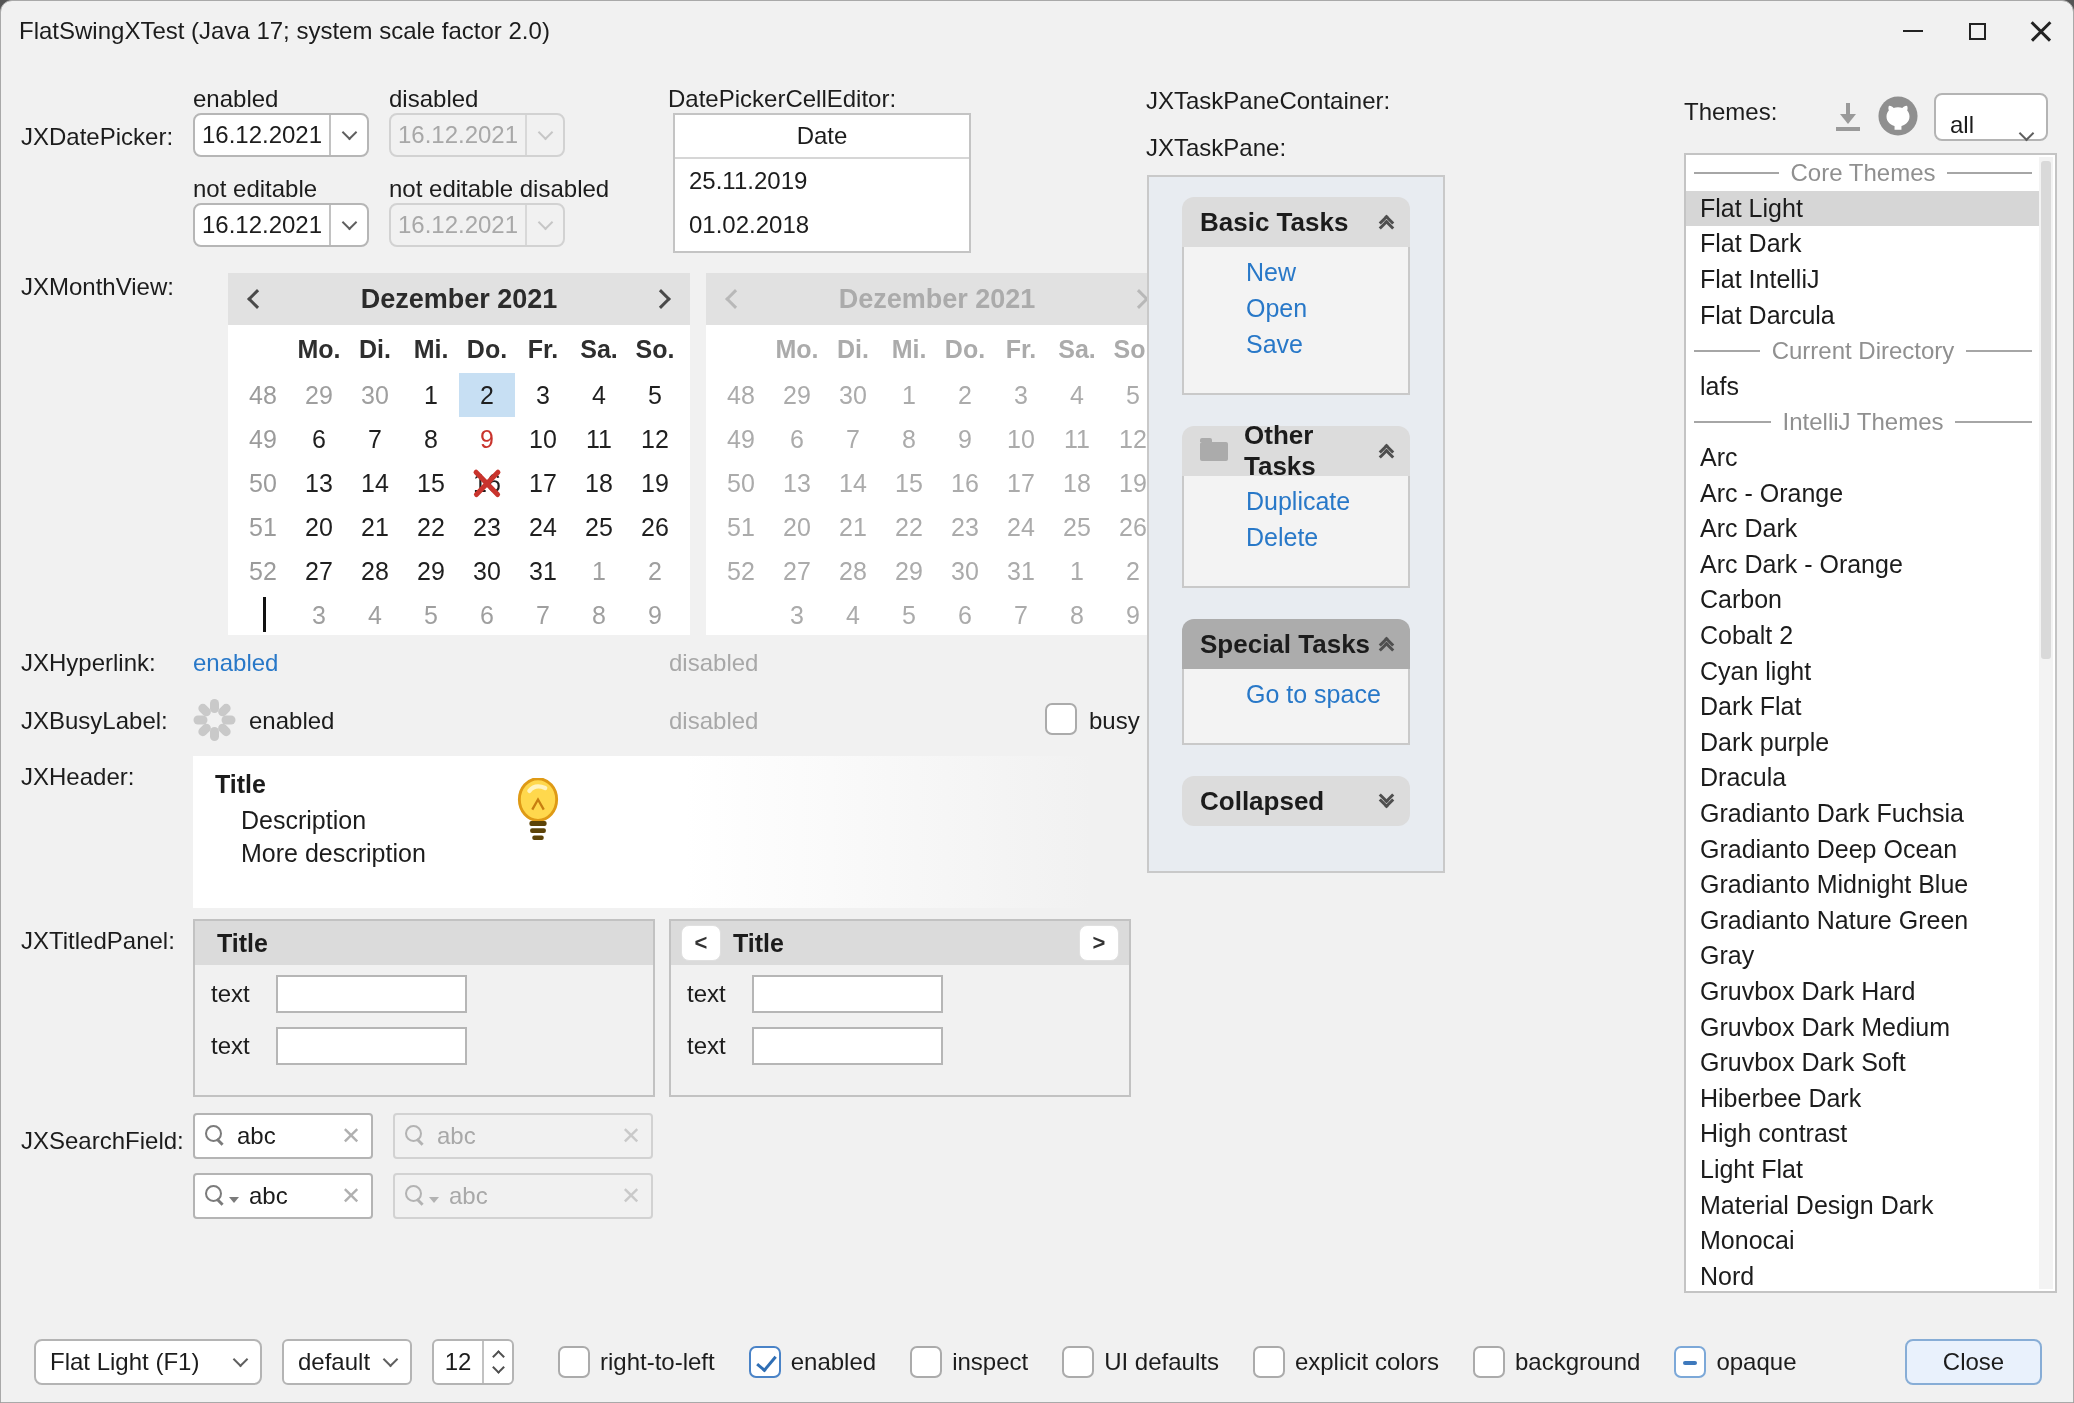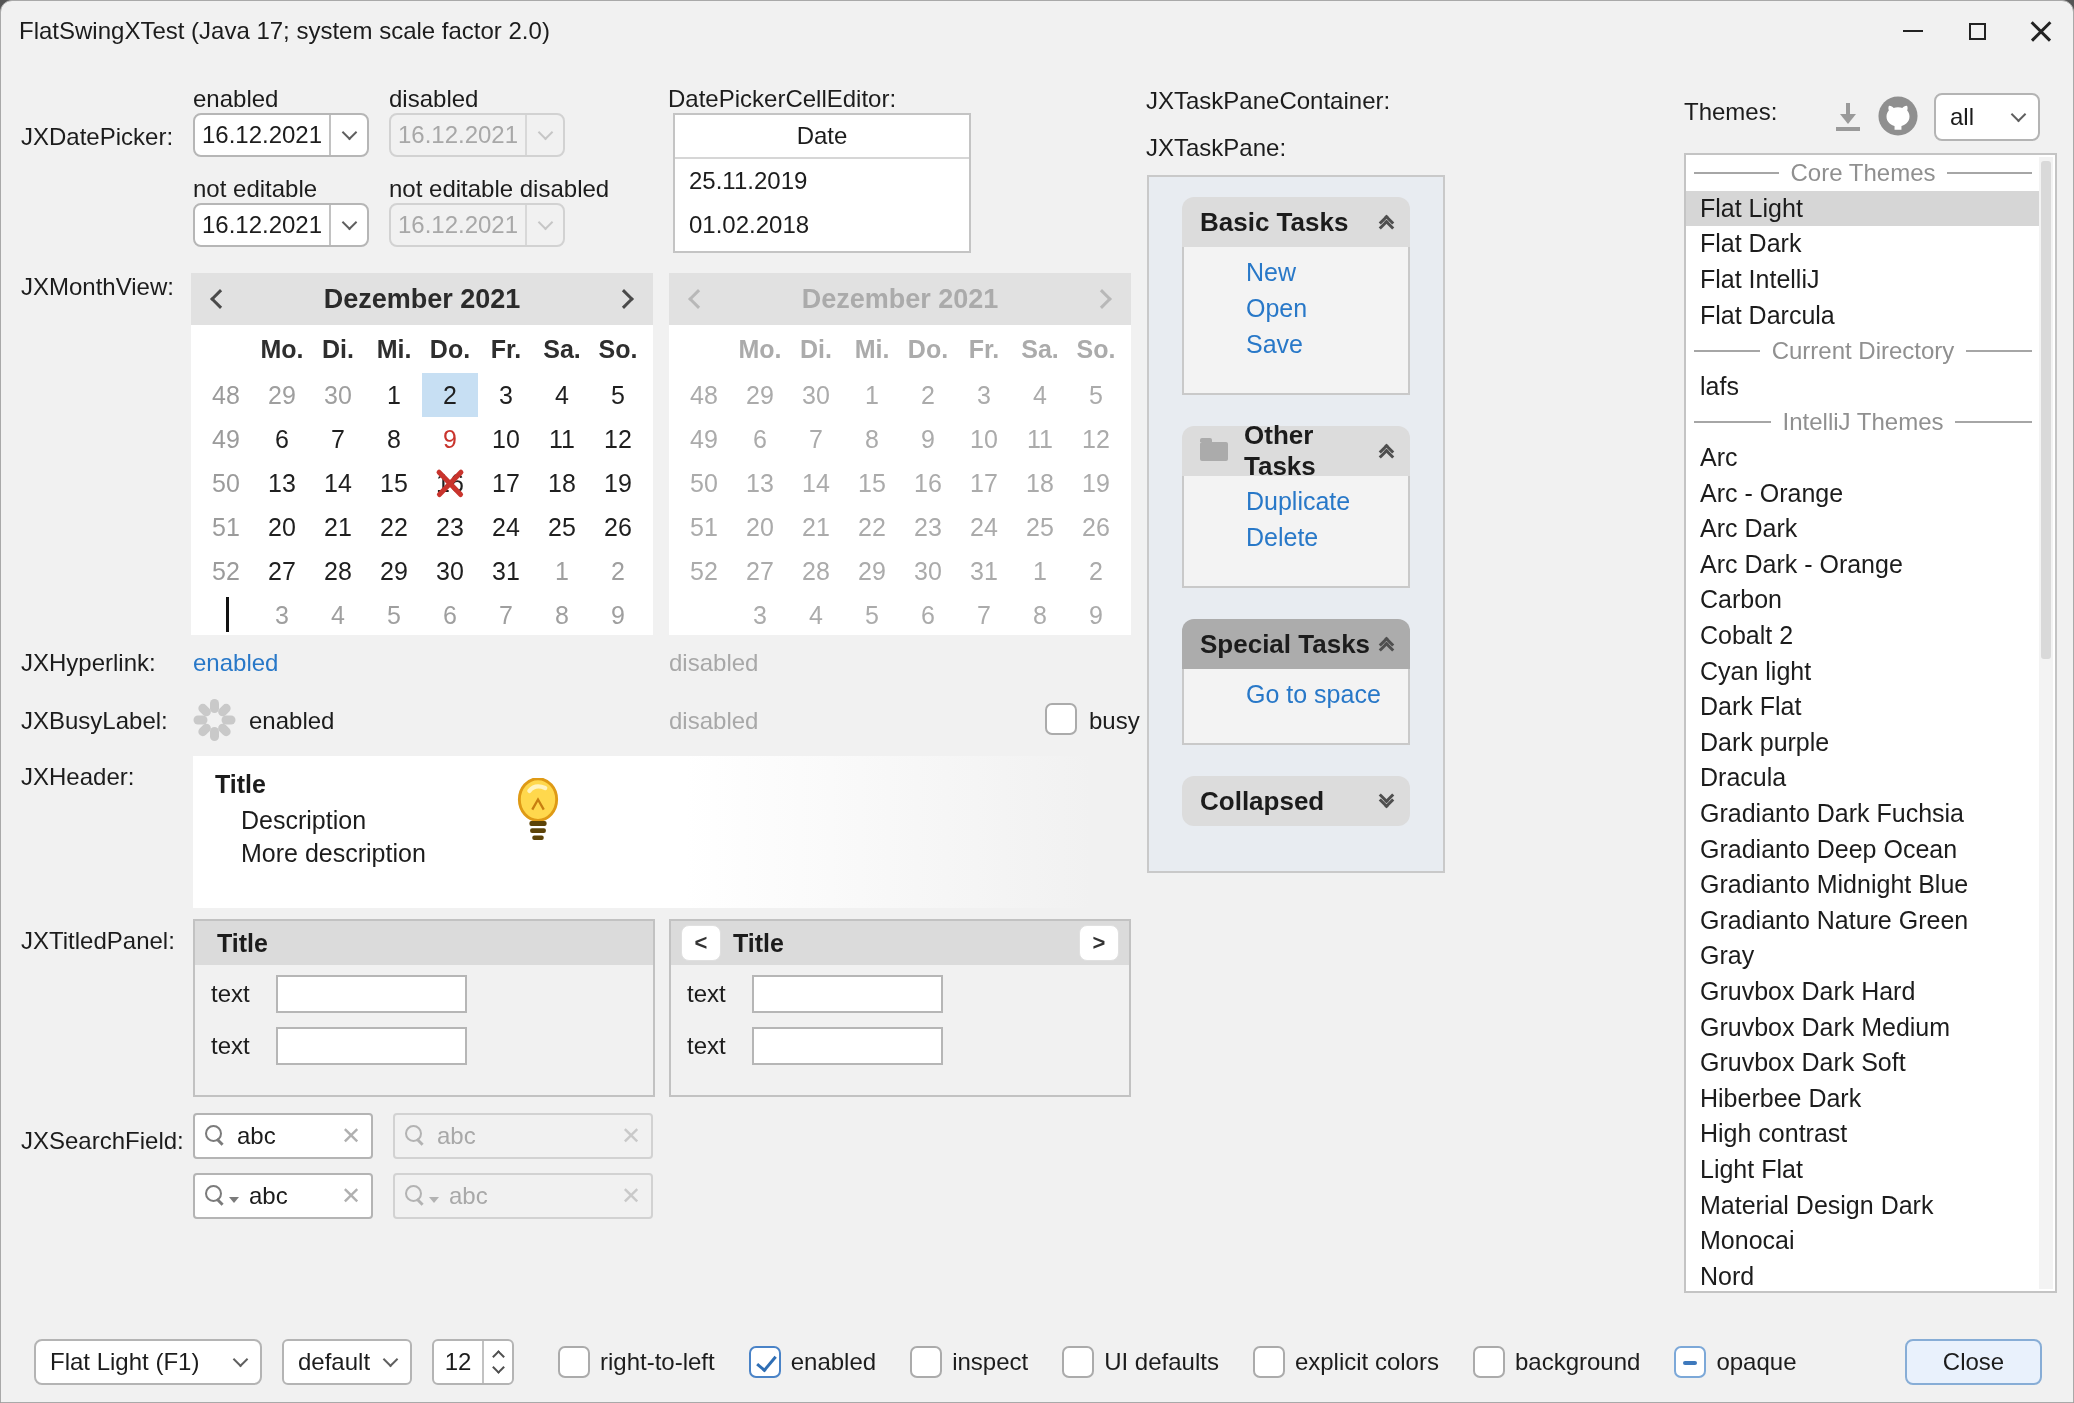--- a/index.html
+++ b/index.html
@@ -36,21 +36,21 @@
   .dp-value{flex:1;display:flex;align-items:center;justify-content:center;}
   .dp-arrow{width:38px;border-left:2px solid #c2c2c2;display:flex;align-items:center;justify-content:center;}
   .dp-field.disabled{background:#f1f1f1;border-color:#d2d2d2;color:#a8a8a8;}
   .dp-field.disabled .dp-arrow{border-left-color:#d8d8d8;}
   .dp-field.disabled .dn-chev{border-color:#c6c6c6;}
   
   #ce-table{position:absolute;left:672px;top:112px;width:298px;height:140px;background:#fff;border:2px solid #c4c4c4;}
   #ce-table .th{height:44px;display:flex;align-items:center;justify-content:center;border-bottom:2px solid #d6d6d6;}
   #ce-table .tr{height:44px;display:flex;align-items:center;padding-left:14px;}
   
-  .cal{position:absolute;width:462px;height:362px;}
+  .cal{position:absolute;width:462px;height:362px;margin-left:37px;}
   .cal-head{height:52px;background:#e1e1e1;display:flex;align-items:center;padding:0 22px;}
   .cal-title{flex:1;text-align:center;font-weight:bold;font-size:27px;color:#2b2b2b;}
   .cal-body{background:#fff;height:310px;padding:4px 7px 0 7px;}
   .cal-grid{display:grid;grid-template-columns:repeat(8,56px);}
   .cell{height:44px;display:flex;align-items:center;justify-content:center;font-size:25px;position:relative;}
   .cell.dh{height:40px;font-weight:bold;color:#2e2e2e;}
   .cell.wk{color:#9b9b9b;}
   .cell.day{color:#1f1f1f;}
   .cell.day.out{color:#9f9f9f;}
   .cell.day.sel{background:#C7DFF3;}
@@ -108,21 +108,21 @@
   .pane-link{display:block;font-size:25px;margin-bottom:9px;line-height:27px;margin-left:44px;}
   .folder-ic{position:relative;width:28px;height:19px;background:#ababab;border-radius:2px;margin-right:16px;flex:none;}
   .folder-ic::before{content:'';position:absolute;left:0;top:-4px;width:12px;height:4px;background:#ababab;border-radius:2px 2px 0 0;}
   
   #lbl-themes{position:absolute;left:1683px;top:97px;}
   #ico-download{position:absolute;left:1827px;top:98px;width:40px;height:40px;}
   .dl-shaft{position:absolute;left:18px;top:4px;width:4px;height:13px;background:#9a9a9a;}
   .dl-head{position:absolute;left:12px;top:15px;width:0;height:0;border-left:8px solid transparent;border-right:8px solid transparent;border-top:10px solid #9a9a9a;}
   .dl-bar{position:absolute;left:8px;top:28px;width:24px;height:4px;background:#9a9a9a;}
   #ico-github{position:absolute;left:1874px;top:92px;width:46px;height:46px;}
-  #themes-filter{position:absolute;left:1933px;top:92px;width:106px;height:48px;}
+  #themes-filter{position:absolute;left:1933px;top:92px;width:114px;height:48px;align-items:flex-end;}
   .combo{display:flex;align-items:center;background:#fff;border:2px solid #b4b4b4;border-radius:8px;padding:0 14px;}
   .combo .combo-text{flex:1;}
   #themes-list{position:absolute;left:1683px;top:152px;width:373px;height:1140px;background:#fff;border:2px solid #c4c4c4;overflow:hidden;}
   .theme-row{height:35.6px;display:flex;align-items:center;padding-left:14px;font-size:25px;width:354px;}
   .theme-row.sel{background:#d6d6d6;}
   .theme-sep{height:35.6px;display:flex;align-items:center;padding:0 8px;color:#909090;font-size:24px;width:354px;}
   .theme-sep .line{flex:1;height:2px;background:#a6a6a6;}
   .theme-sep .sep-label{padding:0 12px;white-space:nowrap;}
   #tl-scroll{position:absolute;right:2px;top:2px;width:14px;height:1132px;background:#f3f3f3;}
   #tl-thumb{position:absolute;left:2px;top:4px;width:10px;height:498px;background:#d9d9d9;border-radius:3px;}

